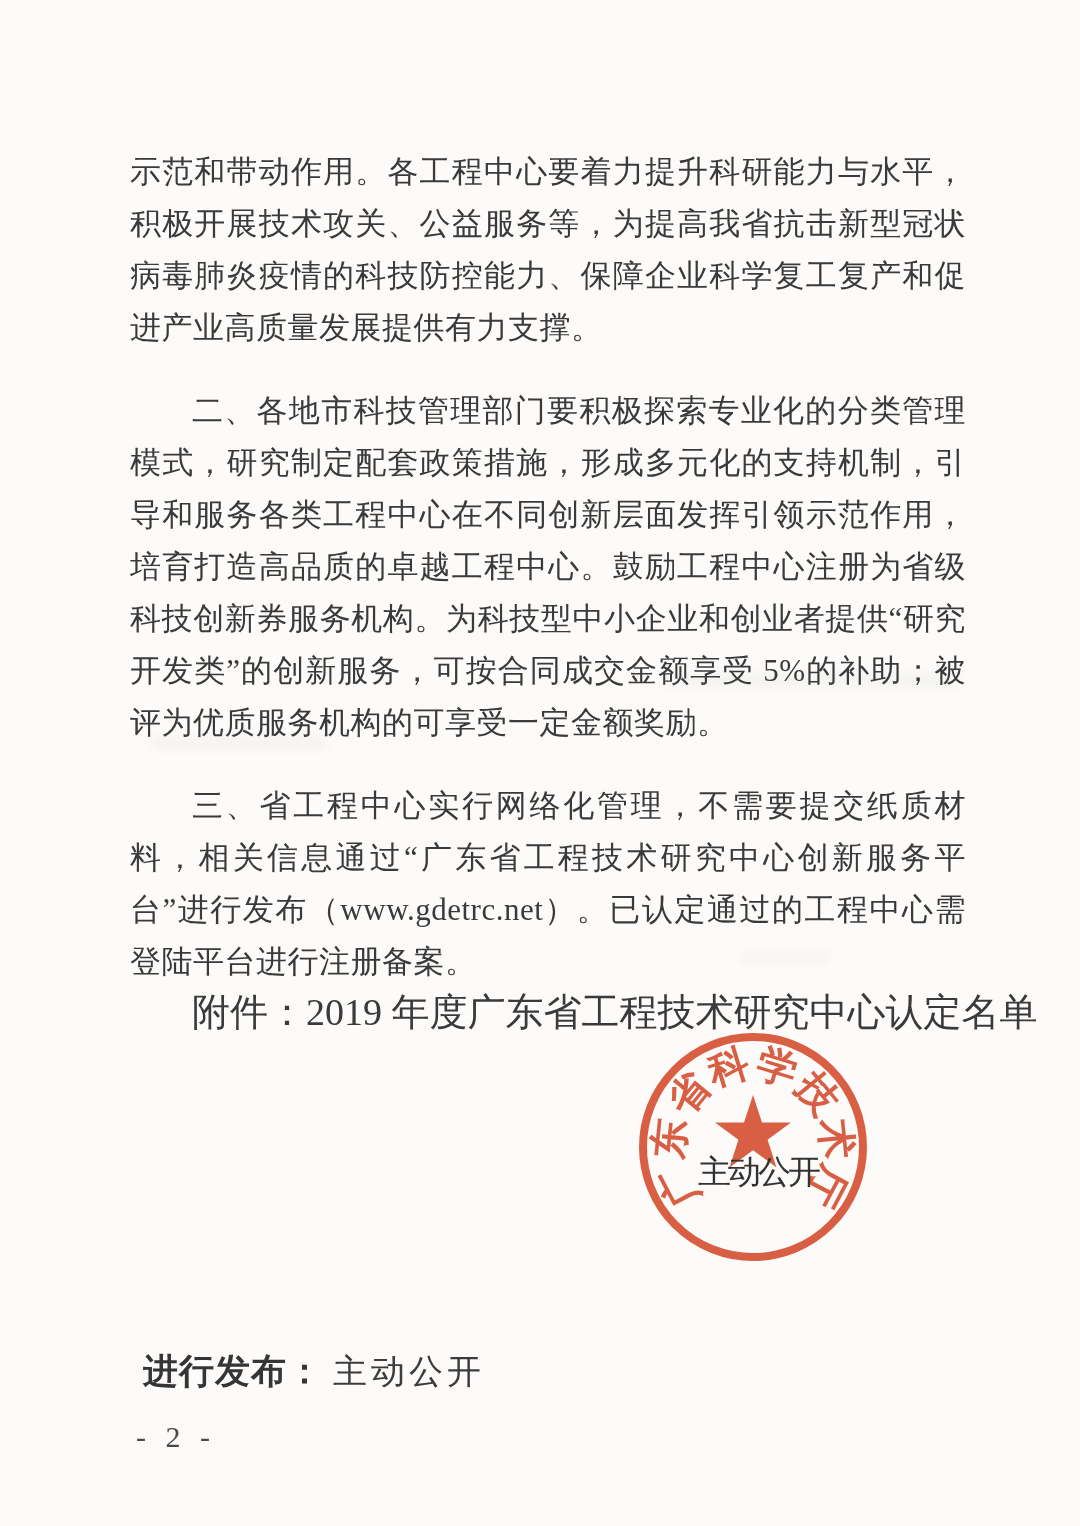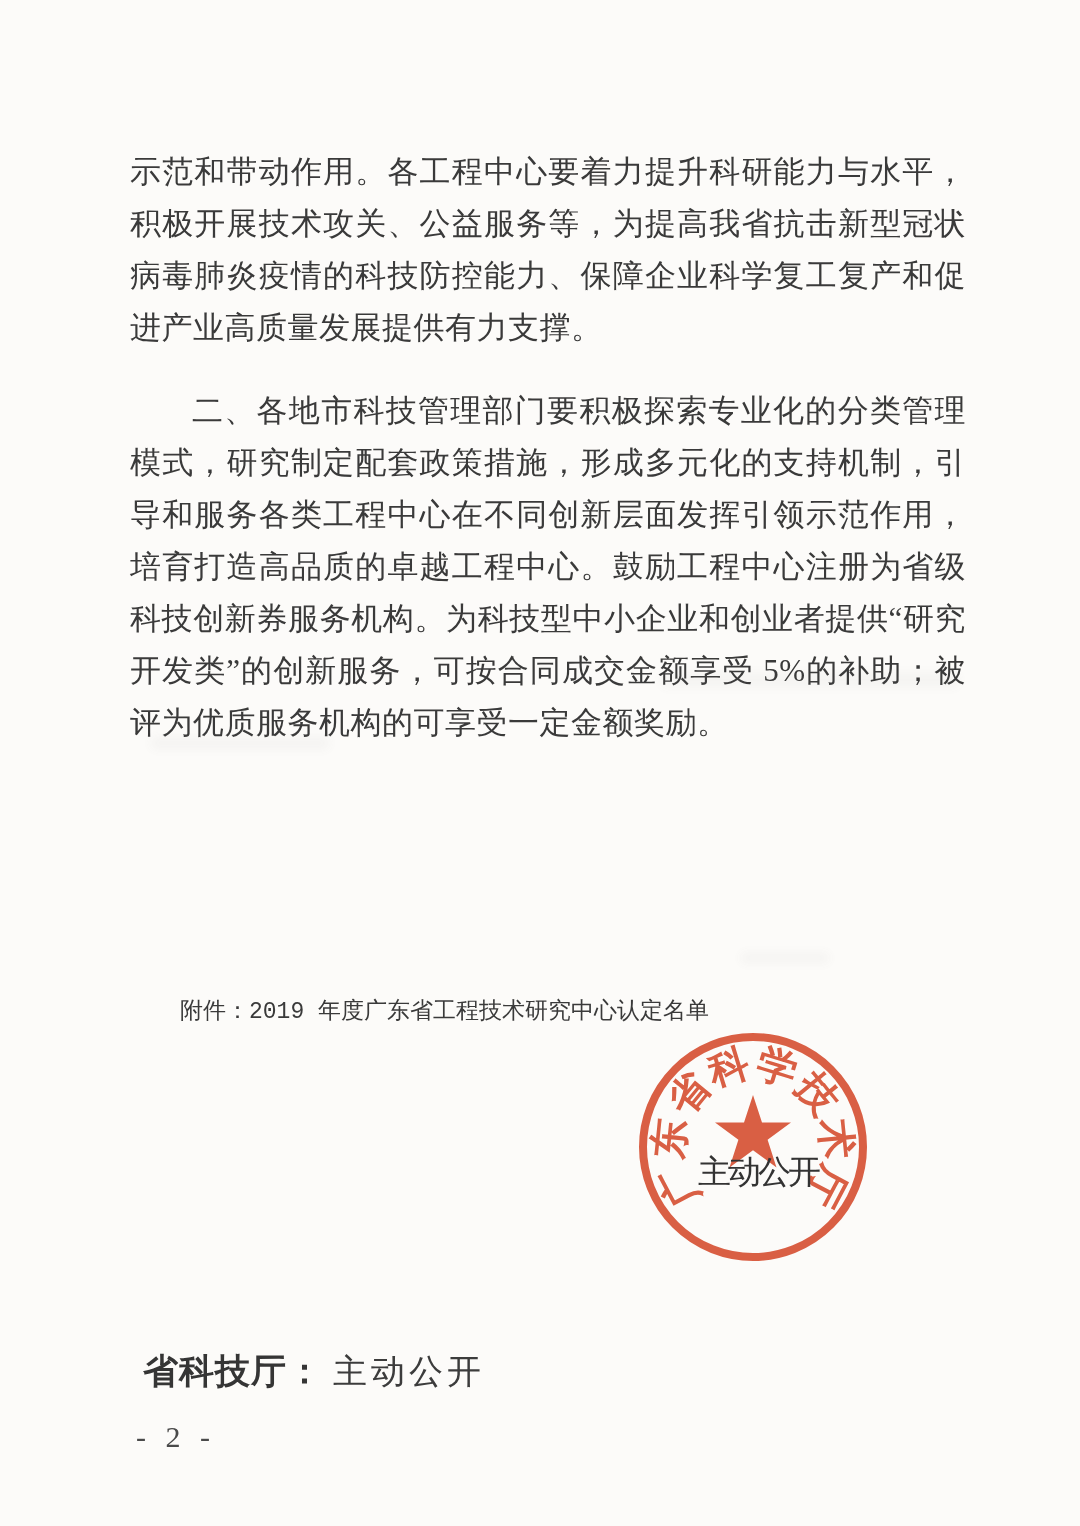--- a/index.html
+++ b/index.html
@@ -29,27 +29,26 @@
     font-size: 31px;
     line-height: 52px;
     text-align: justify;
     text-justify: inter-ideograph;
     letter-spacing: 0.5px;
     color: #3a3a3a;
   }
   .para.indent { text-indent: 2em; margin-top: 31px; }
   .attachment {
     position: absolute;
-    left: 180px;
+    left: 192px;
     top: 990px;
-    font-size: 23px;
+    font-size: 38px;
     line-height: 44px;
     color: #3a3a3a;
     white-space: nowrap;
-    font-family: Liberation Mono, monospace;
   }
   .seal-svg {
     position: absolute;
     left: 603px;
     top: 997px;
     width: 300px;
     height: 300px;
     opacity: 0.88;
   }
   .seal-arc-char {
@@ -115,20 +114,21 @@
   .smudge-3 { left: 740px; top: 952px; width: 90px;  height: 12px; }
 </style>
 </head>
 <body>
 
 <div class="page">
 
   <div class="body-text">
     <p class="para">示范和带动作用。各工程中心要着力提升科研能力与水平，积极开展技术攻关、公益服务等，为提高我省抗击新型冠状病毒肺炎疫情的科技防控能力、保障企业科学复工复产和促进产业高质量发展提供有力支撑。</p>
     <p class="para indent">二、各地市科技管理部门要积极探索专业化的分类管理模式，研究制定配套政策措施，形成多元化的支持机制，引导和服务各类工程中心在不同创新层面发挥引领示范作用，培育打造高品质的卓越工程中心。鼓励工程中心注册为省级科技创新券服务机构。为科技型中小企业和创业者提供“研究开发类”的创新服务，可按合同成交金额享受 5%的补助；被评为优质服务机构的可享受一定金额奖励。</p>
+    <p class="para indent">三、省工程中心实行网络化管理，不需要提交纸质材料，相关信息通过“广东省工程技术研究中心创新服务平台”进行发布（www.gdetrc.net）。已认定通过的工程中心需登陆平台进行注册备案。</p>
   </div>
 
   <div class="attachment">附件：2019 年度广东省工程技术研究中心认定名单</div>
 
   <div class="smudge smudge-1"></div>
   <div class="smudge smudge-2"></div>
   <div class="smudge smudge-3"></div>
 
   <svg class="seal-svg" viewBox="0 0 300 300" aria-hidden="true">
     <circle cx="150" cy="150" r="110" fill="none" stroke="#d54a2c" stroke-width="8"></circle>
@@ -142,18 +142,18 @@
       <text class="seal-arc-char" x="150" y="80" text-anchor="middle" transform="rotate(50.6 150 150)">技</text>
       <text class="seal-arc-char" x="150" y="80" text-anchor="middle" transform="rotate(84.3 150 150)">术</text>
       <text class="seal-arc-char" x="150" y="80" text-anchor="middle" transform="rotate(118 150 150)">厅</text>
     </g>
   </svg>
 
   <div class="signer">主动公开</div>
 
 
   <div class="disclosure">
-    <span class="label">省科技厅：</span><span class="value">主动公开</span>
+    <span class="label">进行发布：</span><span class="value">主动公开</span>
   </div>
 
   <div class="page-number">- 2 -</div>
 
 </div>
 
 </body></html>

